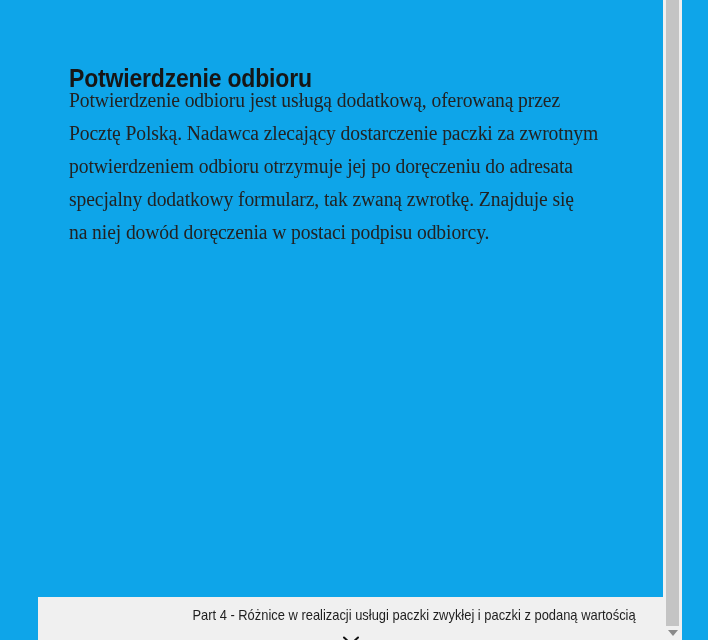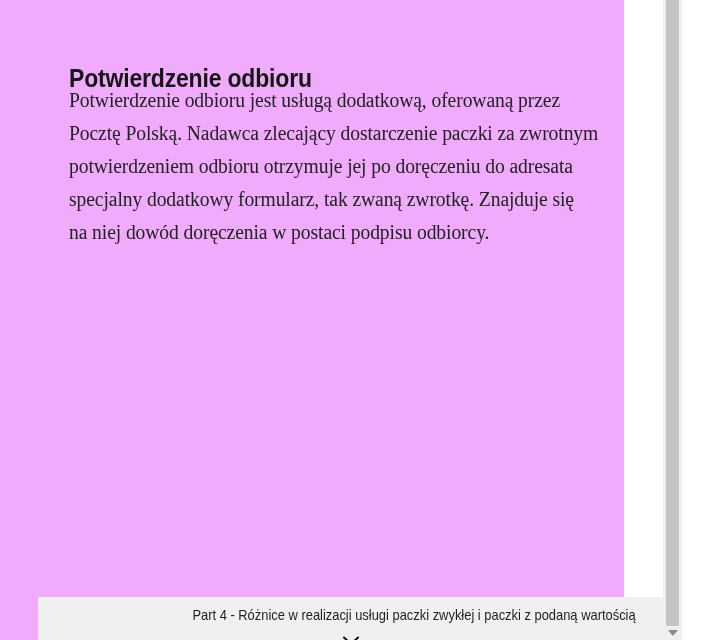--- a/index.html
+++ b/index.html
@@ -6,23 +6,23 @@
     margin: 0;
     padding: 0;
     width: 708px;
     height: 640px;
     background: #ffffff;
     overflow: hidden;
     font-family: "Liberation Sans", sans-serif;
   }
   .canvas {
     position: relative;
-    width: 624px;
+    width: 708px;
     height: 640px;
-    background: #f0abfc;
+    background: #0ea5e9;
   }
   
   .doc-heading {
     position: absolute;
     left: 69px;
     top: 47px;
     font-family: "Liberation Sans", sans-serif;
     font-size: 25px;
     font-weight: 700;
     color: #161616;

